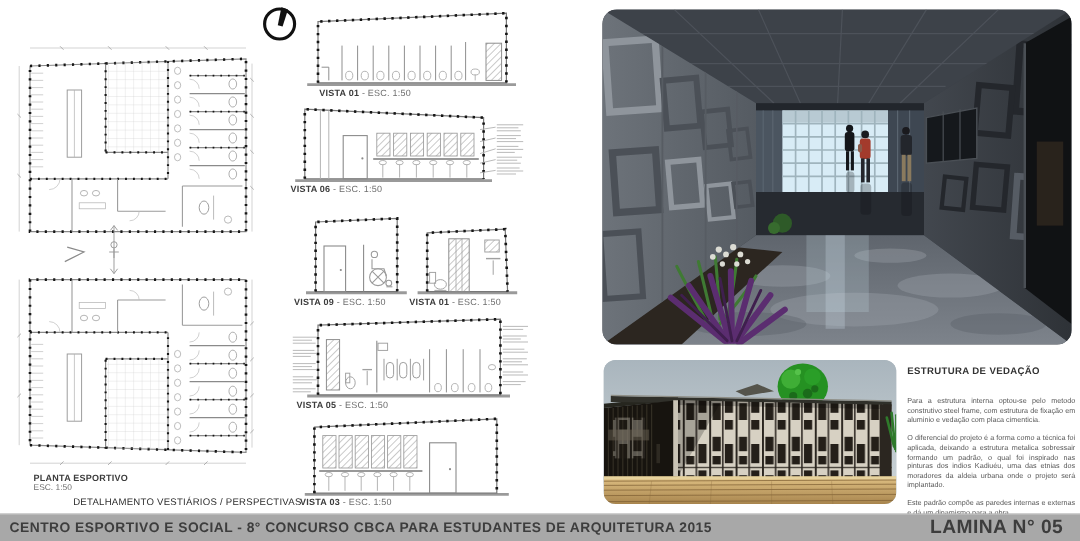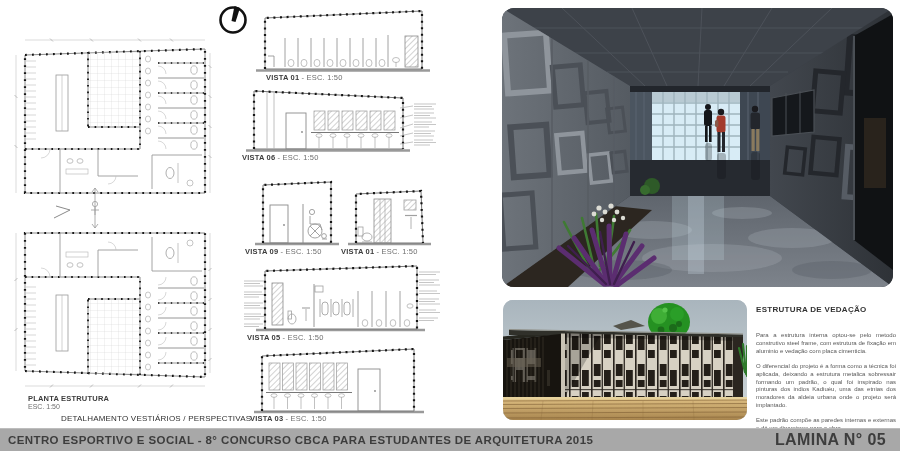--- a/index.html
+++ b/index.html
@@ -158,21 +158,21 @@
       <line x1="89" y1="152" x2="89" y2="192"></line>
       <polyline points="86,156 89,152 92,156"></polyline>
       <polyline points="86,188 89,192 92,188"></polyline>
       <circle cx="89" cy="168" r="2.6"></circle>
       <line x1="85" y1="174" x2="93" y2="174"></line>
       <line x1="89" y1="171" x2="89" y2="179"></line>
     </g>
     <polyline points="48,182 64,174 50,170" fill="none" stroke="#8a8a8a" stroke-width="1"></polyline>
   </svg>
 
-  <div class="plan-title">PLANTA ESTRUTURA</div>
+  <div class="plan-title">PLANTA ESPORTIVO</div>
   <div class="plan-scale">ESC. 1:50</div>
   <div class="plan-caption">DETALHAMENTO VESTIÁRIOS / PERSPECTIVAS</div>
 
   <svg class="mid-svg" width="260" height="428" viewBox="0 0 260 428">
     <defs>
       <pattern id="hatch" width="4" height="4" patternUnits="userSpaceOnUse" patternTransform="rotate(45)">
         <line x1="0" y1="0" x2="0" y2="4" stroke="#9c9c9c" stroke-width="0.9"></line>
       </pattern>
     </defs>
 

